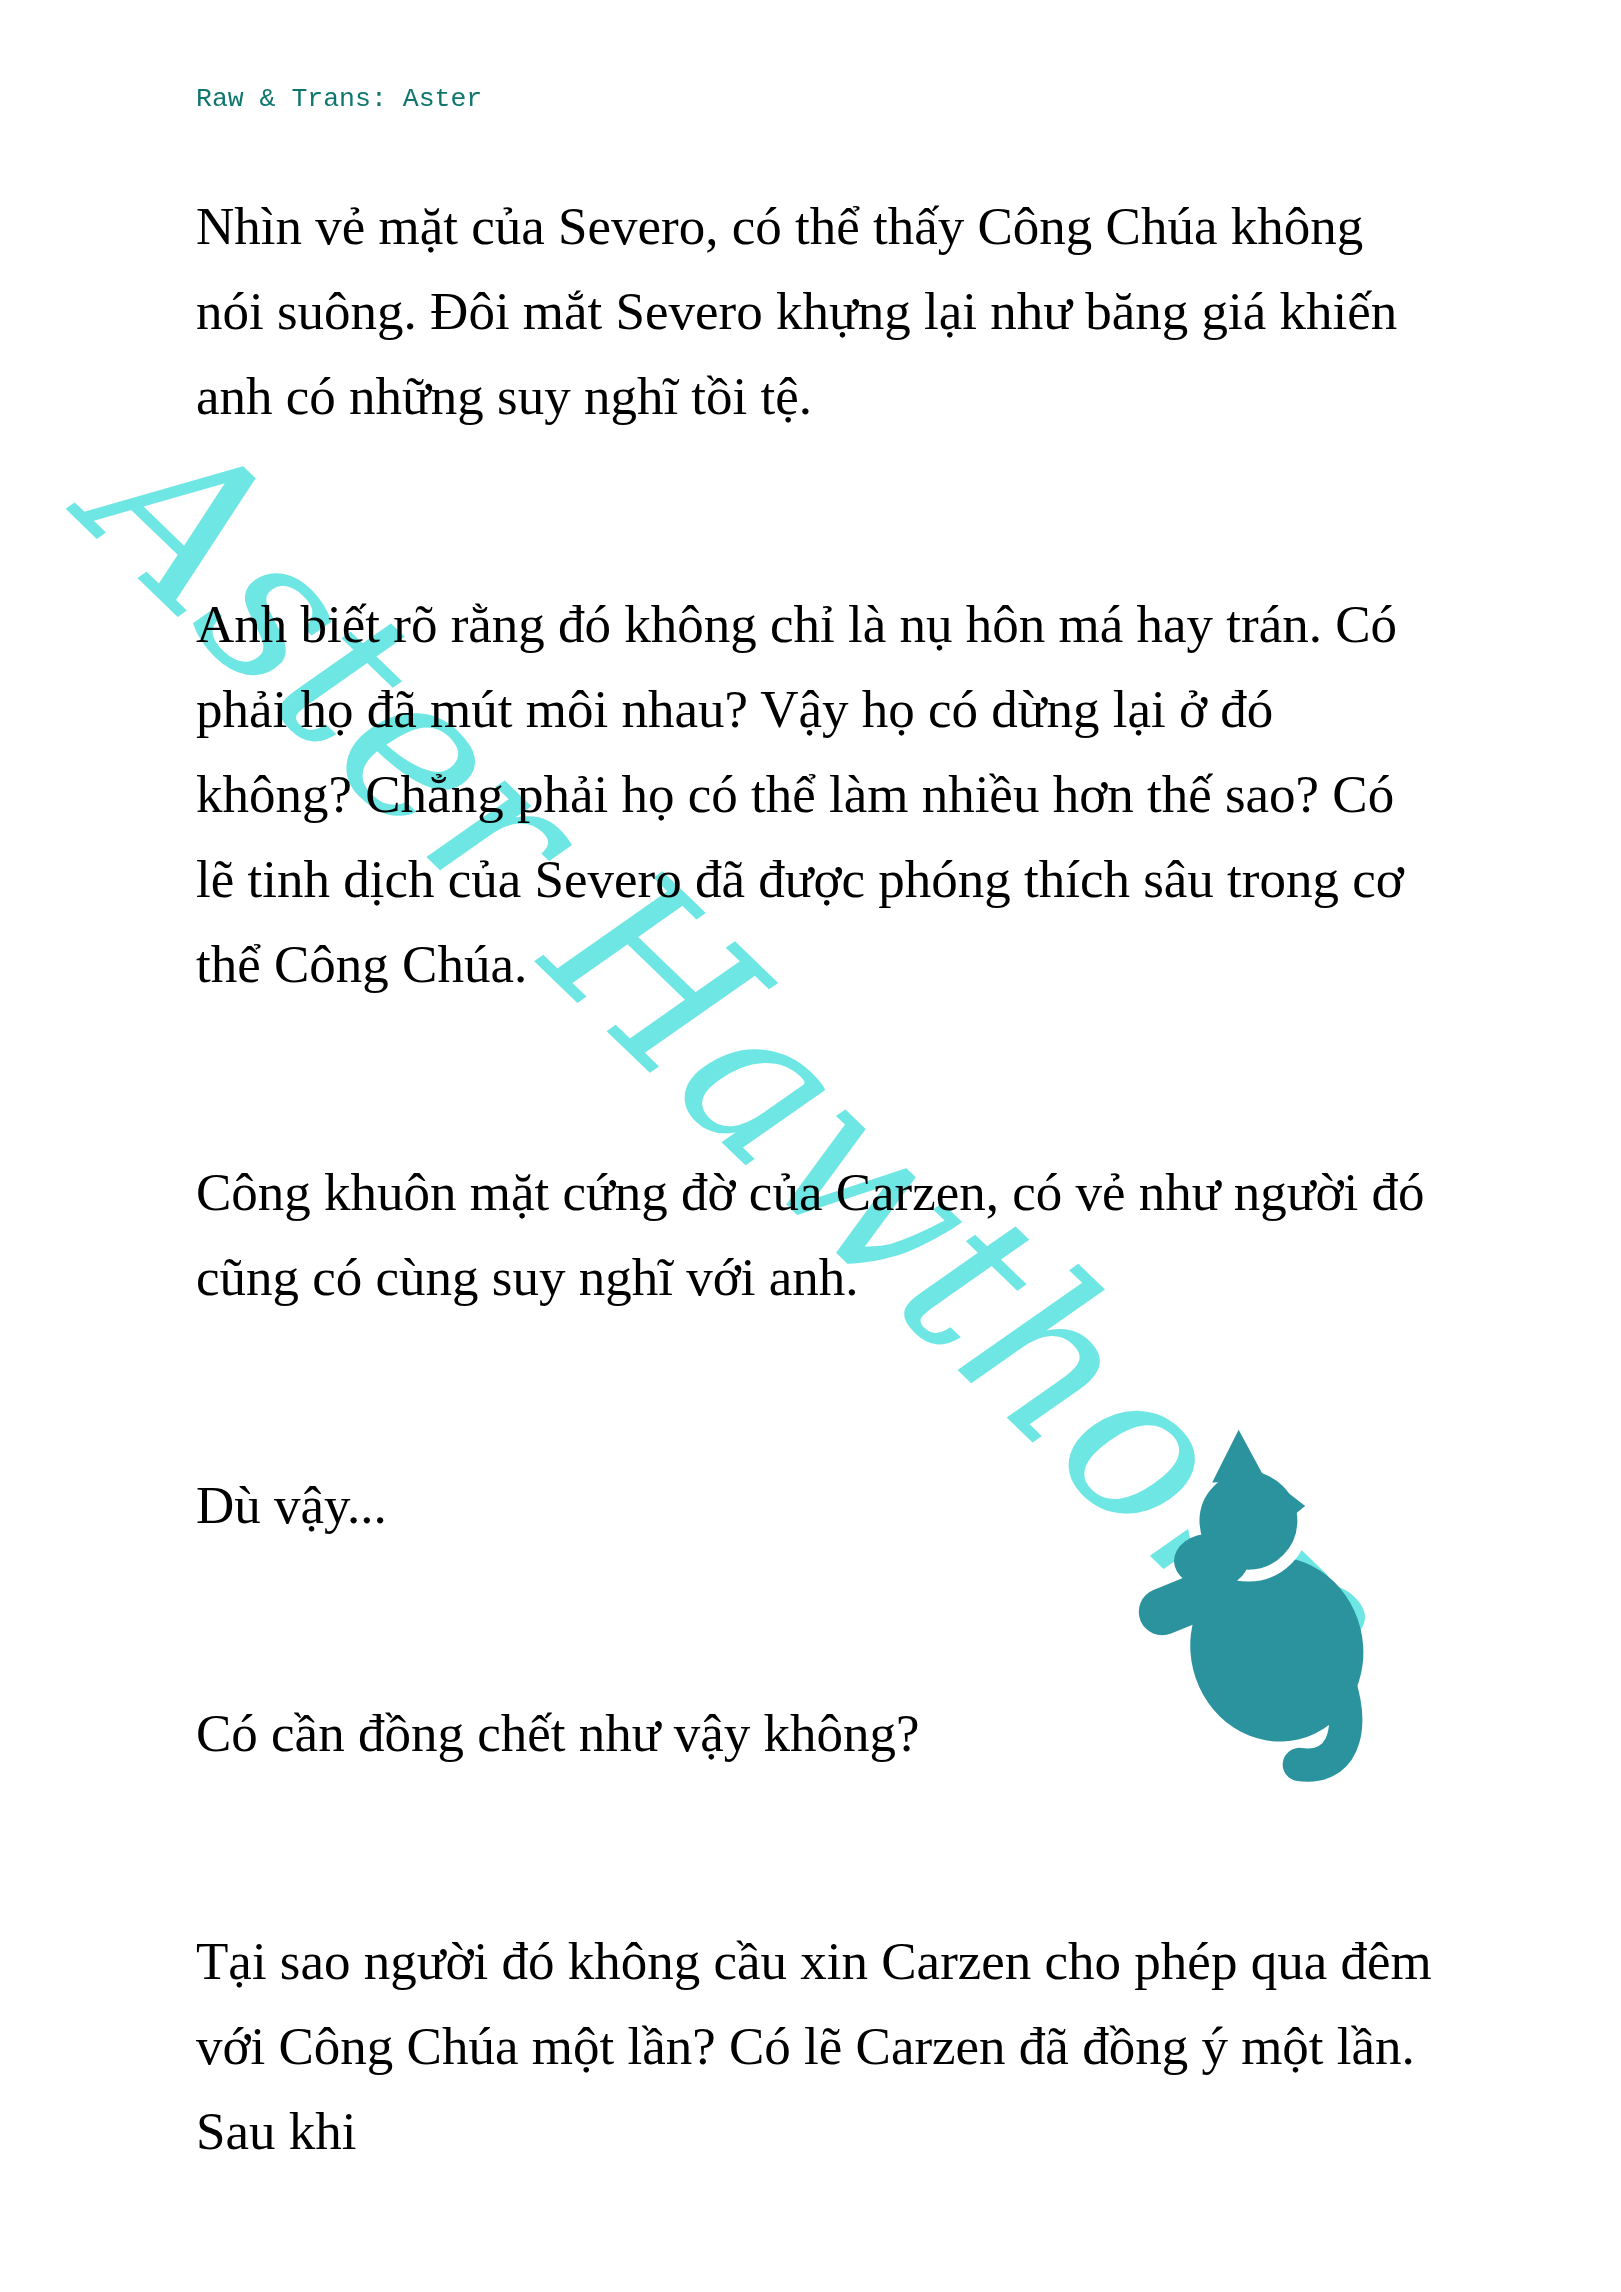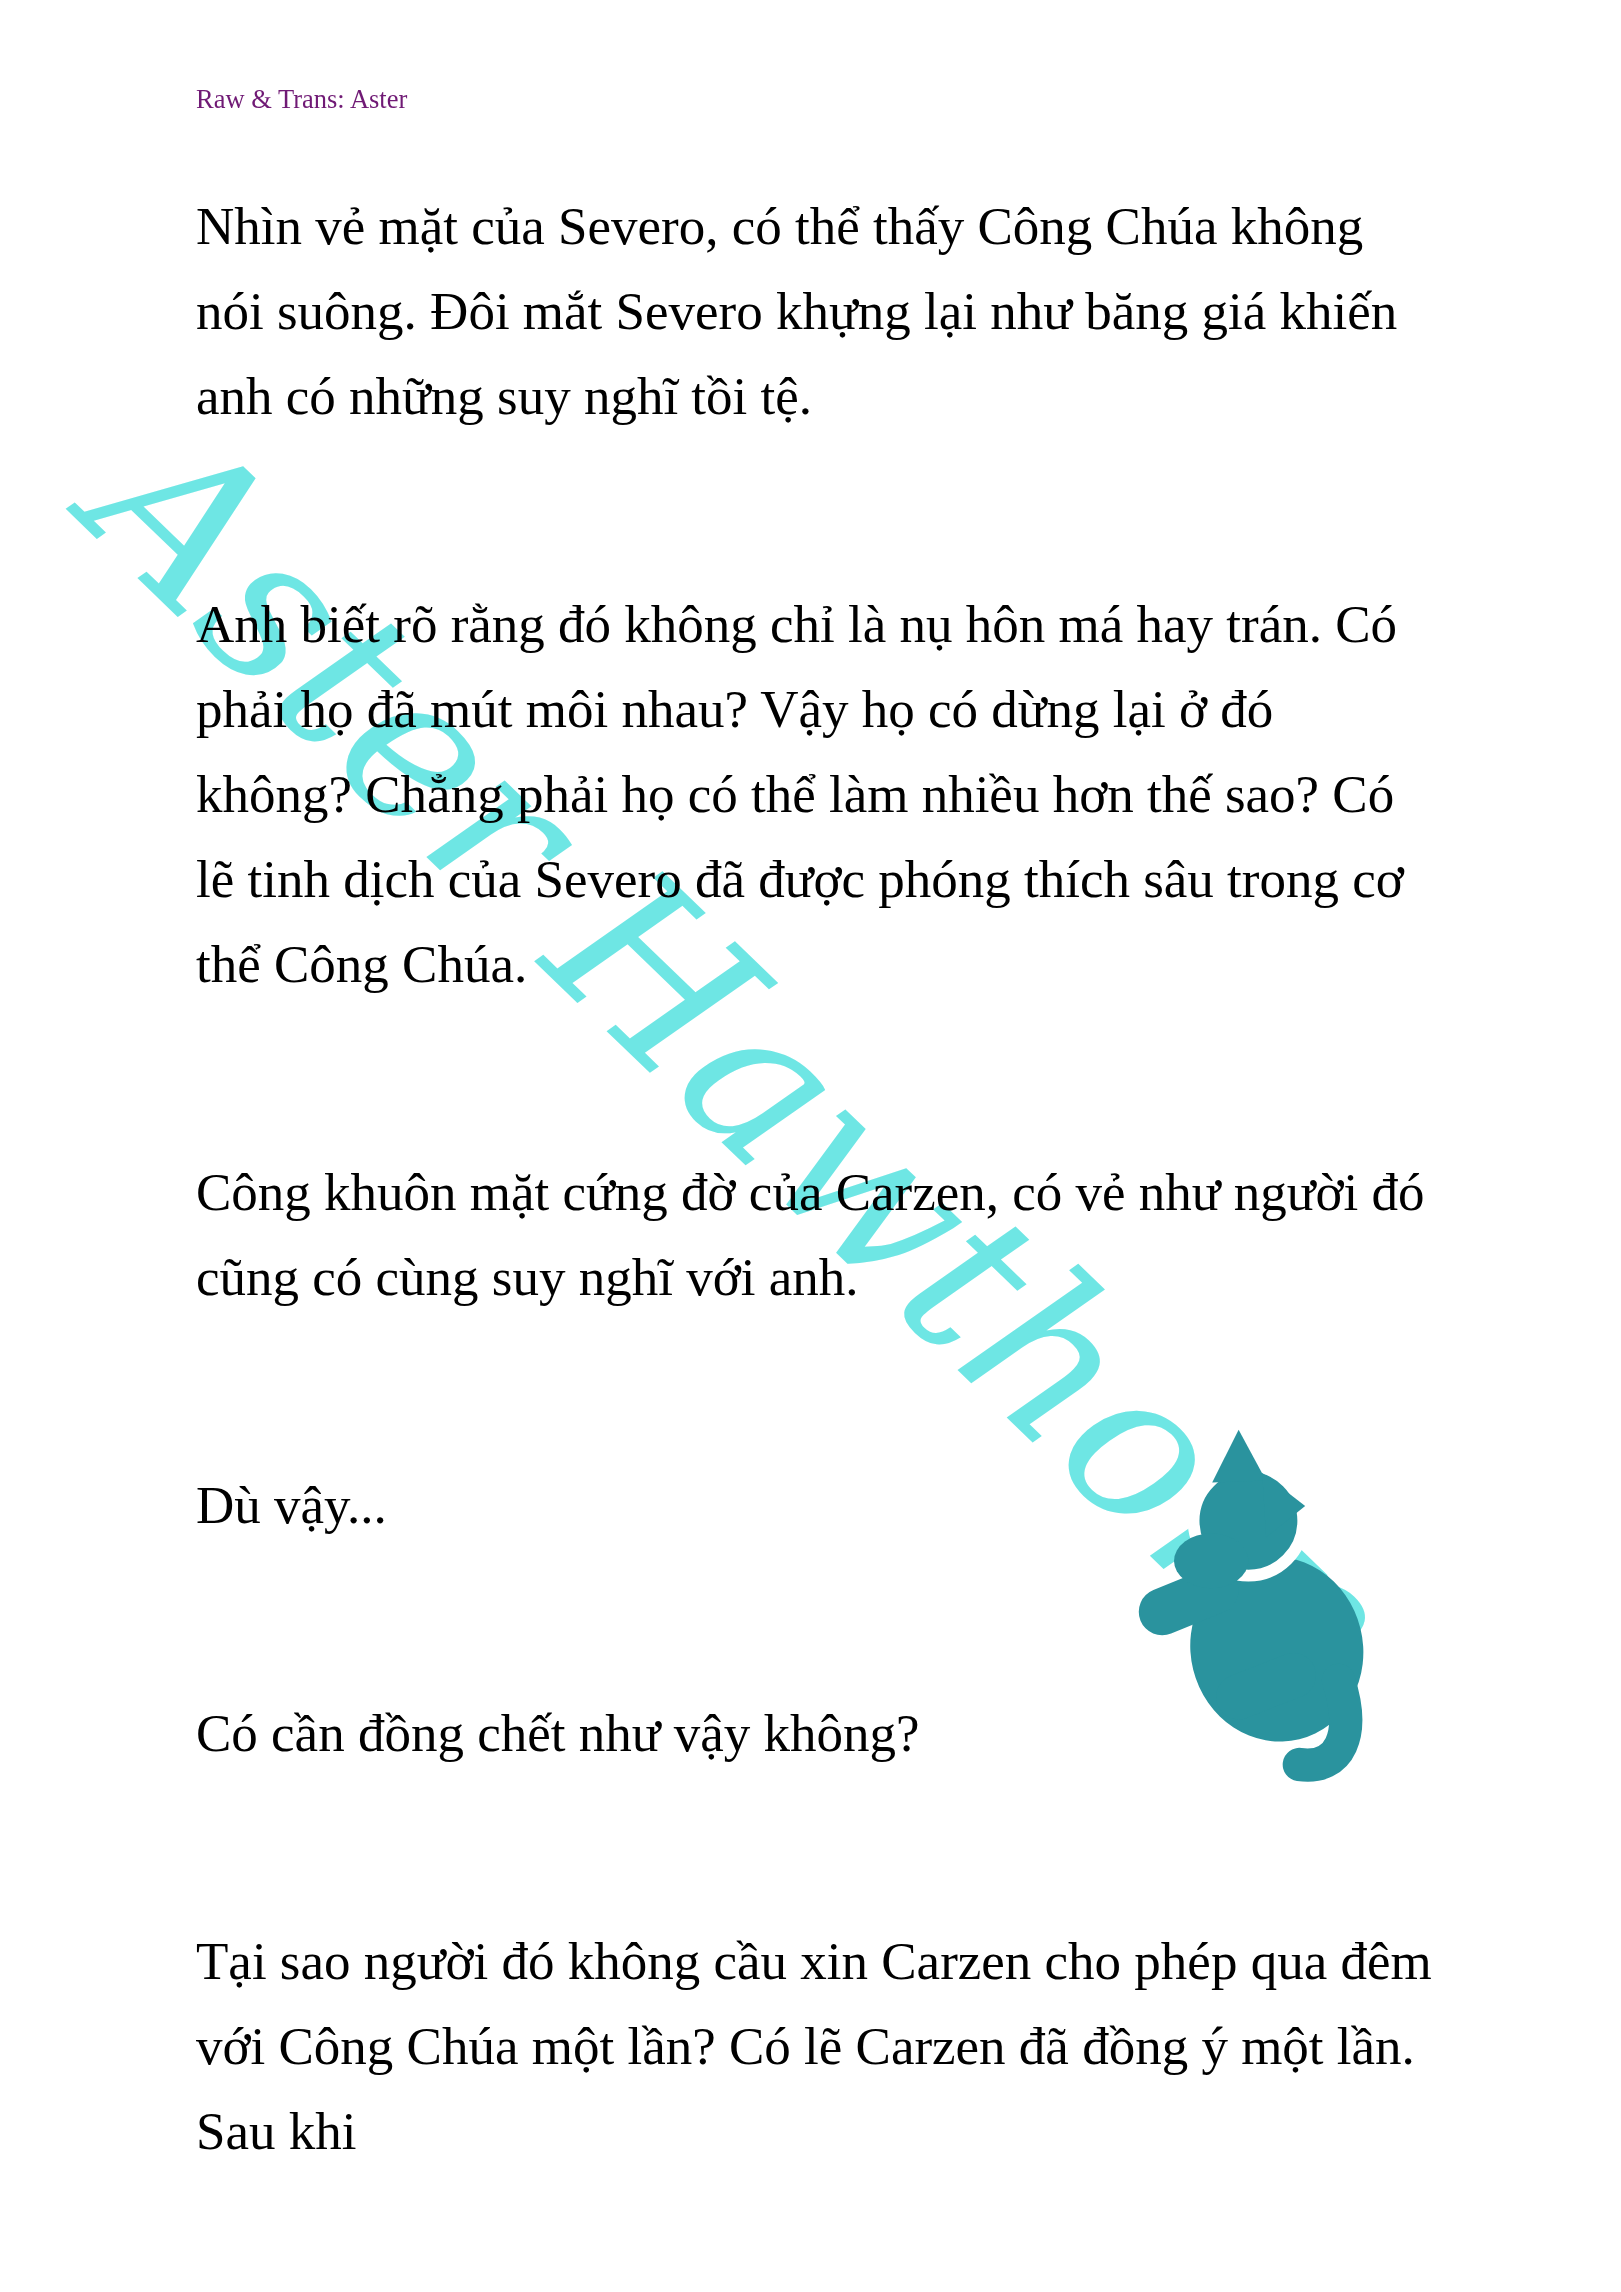--- a/index.html
+++ b/index.html
@@ -13,23 +13,23 @@
     height: 2293px;
     background: #ffffff;
     overflow: hidden;
     font-family: "Liberation Serif", "DejaVu Serif", serif;
     color: #000000;
   }
   .credit-header {
     position: absolute;
     left: 196px;
     top: 84px;
-    font-family: Liberation Serif, serif;
+    font-family: Liberation Mono, monospace;
     font-size: 26.5px;
-    color: #701a75;
+    color: #0f766e;
     z-index: 3;
   }
   .watermark {
     position: absolute;
     left: 201px;
     top: 392px;
     font-family: "DejaVu Serif", "Liberation Serif", serif;
     font-style: italic;
     font-size: 211px;
     line-height: 1;

